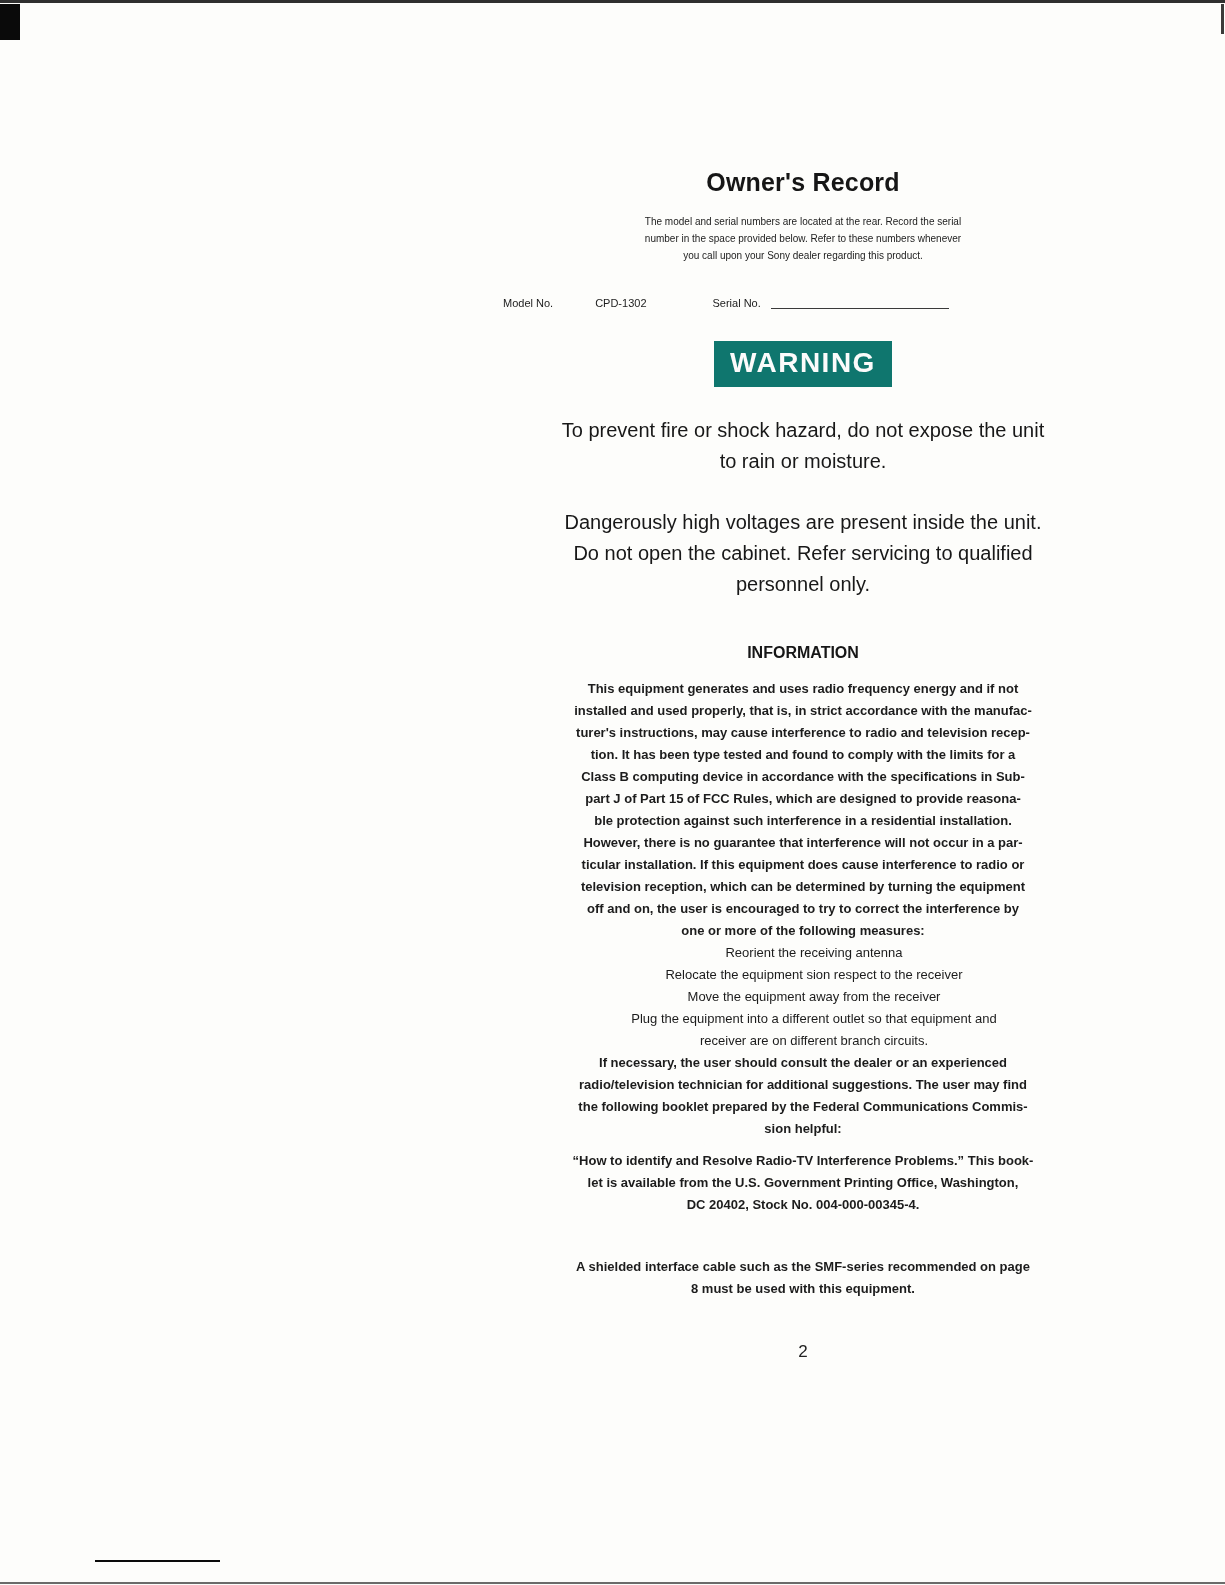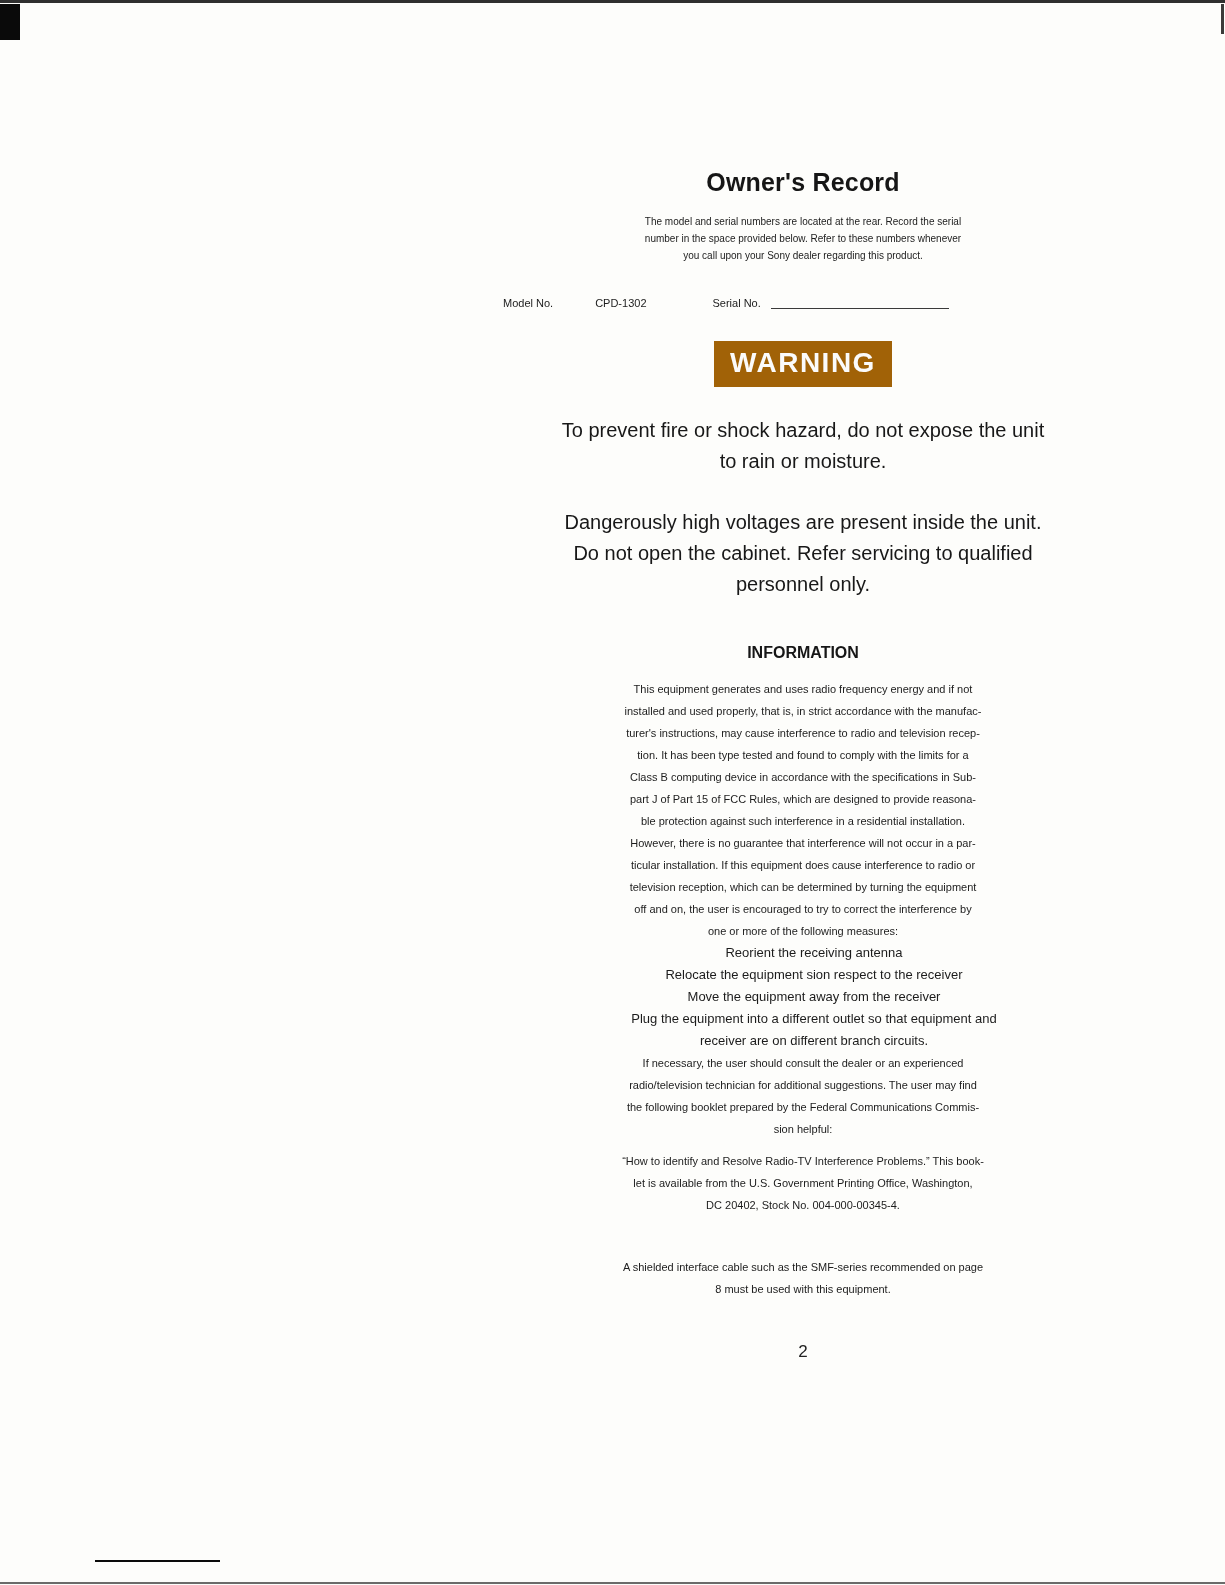--- a/index.html
+++ b/index.html
@@ -59,21 +59,21 @@
   .serial-label { margin-right: 10px; }
   .serial-blank {
     display: inline-block;
     width: 178px;
     border-bottom: 1.5px solid #3a3a3a;
     height: 14px;
   }
 
   .warning-box {
     display: inline-block;
-    background: #a16207;
+    background: #0f766e;
     color: #fbfbfb;
     font-size: 28px;
     font-weight: bold;
     letter-spacing: 1.5px;
     padding: 6px 16px 8px 16px;
     margin: 0 0 20px 0;
   }
 
   .warning-para {
     font-size: 20px;
@@ -84,24 +84,25 @@
   }
 
   .info-heading {
     font-size: 16px;
     font-weight: bold;
     margin: 44px 0 16px 0;
     color: #161616;
   }
 
   .info-body {
-    font-size: 11px;
+    font-size: 13px;
     line-height: 22px;
     white-space: pre-line;
     margin: 0;
+    font-weight: bold;
   }
 
   .measures {
     list-style: none;
     margin: 0;
     padding: 0 0 0 22px;
     font-size: 13px;
     line-height: 22px;
   }
   .measures li { white-space: pre-line; }

